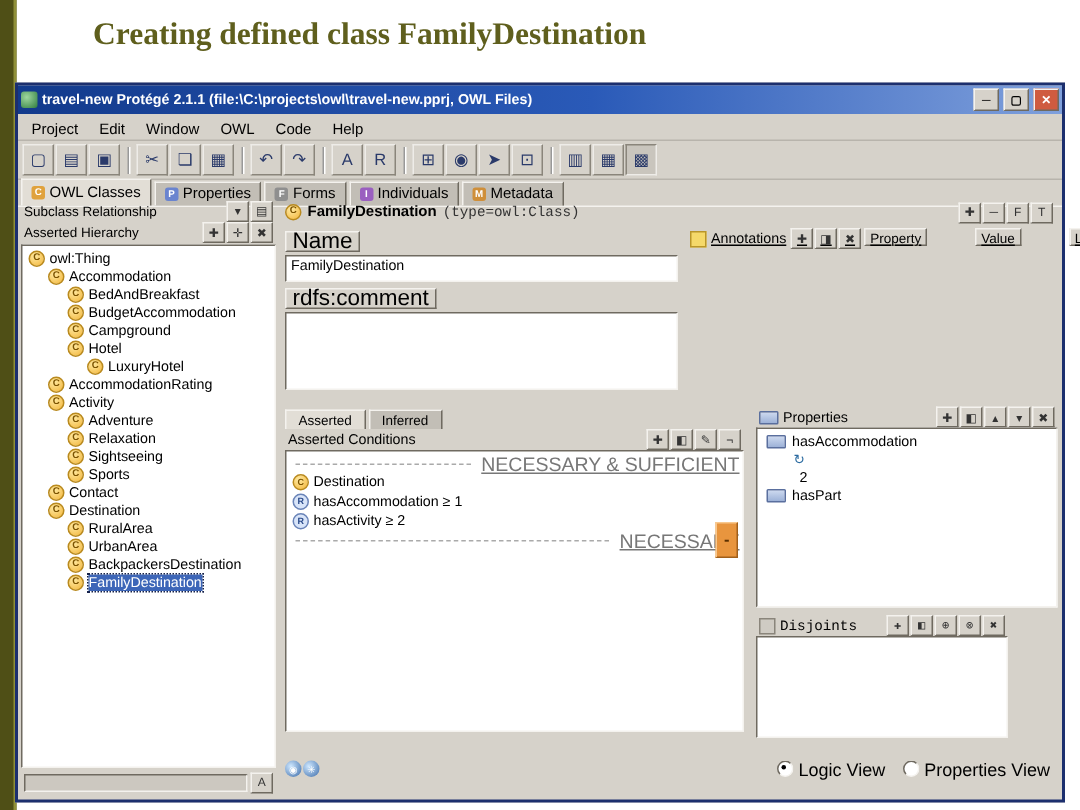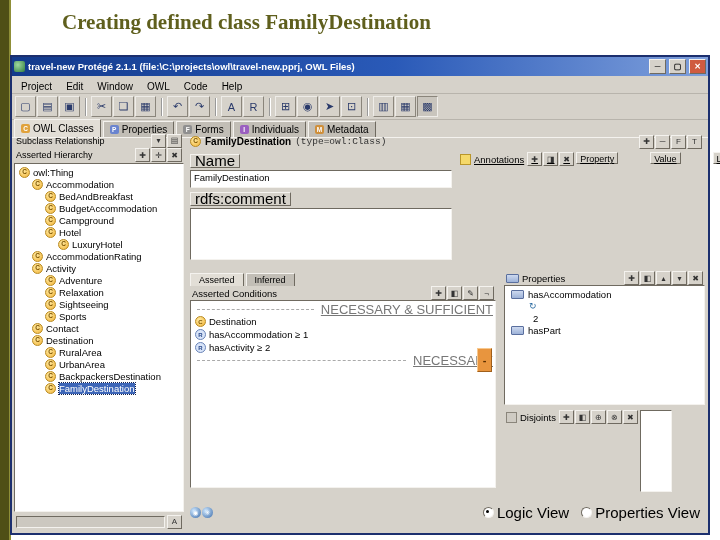--- a/index.html
+++ b/index.html
@@ -79,28 +79,28 @@
   .t-separator::before{content:"";flex:1;border-top:1px dashed #aaa;margin:0 4px 0 2px;}
   .remove-btn{position:absolute;right:4px;top:62px;width:13px;height:22px;background:#e8953e;border:1px solid;border-color:#f8c88e #a05f1a #a05f1a #f8c88e;color:#5a2f00;display:flex;align-items:center;justify-content:center;font-size:11px;font-weight:bold;}
 
   .properties{position:absolute;left:318px;top:137px;width:201px;height:134px;display:flex;flex-direction:column;}
   .prop-list{flex:1;background:#fff;border:1px solid;border-color:#6f6a60 #f4f2ee #f4f2ee #6f6a60;padding:2px;}
   .prop-row{display:flex;align-items:center;gap:4px;height:12px;font-size:9.5px;padding-left:4px;}
   .t-prop .p-icon{width:11px;height:7px;background:linear-gradient(#cdd9ef,#9db2d8);border:1px solid #5a6f9e;border-radius:1px;flex:none;}
   .t-sub{padding-left:22px;}
   .t-sub .p-icon{color:#2a6aa0;font-size:9px;flex:none;}
 
-  .disjoints{position:absolute;left:318px;top:276px;width:168px;height:82px;display:flex;}
+  .disjoints{position:absolute;left:318px;top:276px;width:168px;height:82px;display:flex;flex-direction:column;font-family:Liberation Mono, monospace;}
   .disj-list{flex:1;background:#fff;border:1px solid;border-color:#6f6a60 #f4f2ee #f4f2ee #6f6a60;}
 
   .main-footer{position:absolute;left:0;right:2px;bottom:10px;height:17px;display:flex;align-items:center;gap:4px;padding:0 4px;}
   .round-icon{width:11px;height:11px;border-radius:50%;background:radial-gradient(circle at 35% 35%,#cfe8ff,#3a6aa8);color:#fff;font-size:6.5px;display:inline-flex;align-items:center;justify-content:center;flex:none;}
   .spacer{flex:1;}
   .views{display:flex;align-items:center;}
-  .view-opt{display:inline-flex;align-items:center;gap:3px;font-size:15px;margin-left:12px;}
+  .view-opt{display:inline-flex;align-items:center;gap:3px;font-size:12px;margin-left:12px;}
   .radio{width:9px;height:9px;border-radius:50%;background:#fff;border:1px solid;border-color:#6f6a60 #f4f2ee #f4f2ee #6f6a60;position:relative;flex:none;}
   .view-opt.selected .radio::after{content:"";position:absolute;left:2px;top:2px;width:3px;height:3px;border-radius:50%;background:#000;}
 </style>
 </head>
 <body>
 
 <div class="slide">
   <div class="accent-bar"></div>
   <div class="slide-title">Creating defined class FamilyDestination</div>
 

